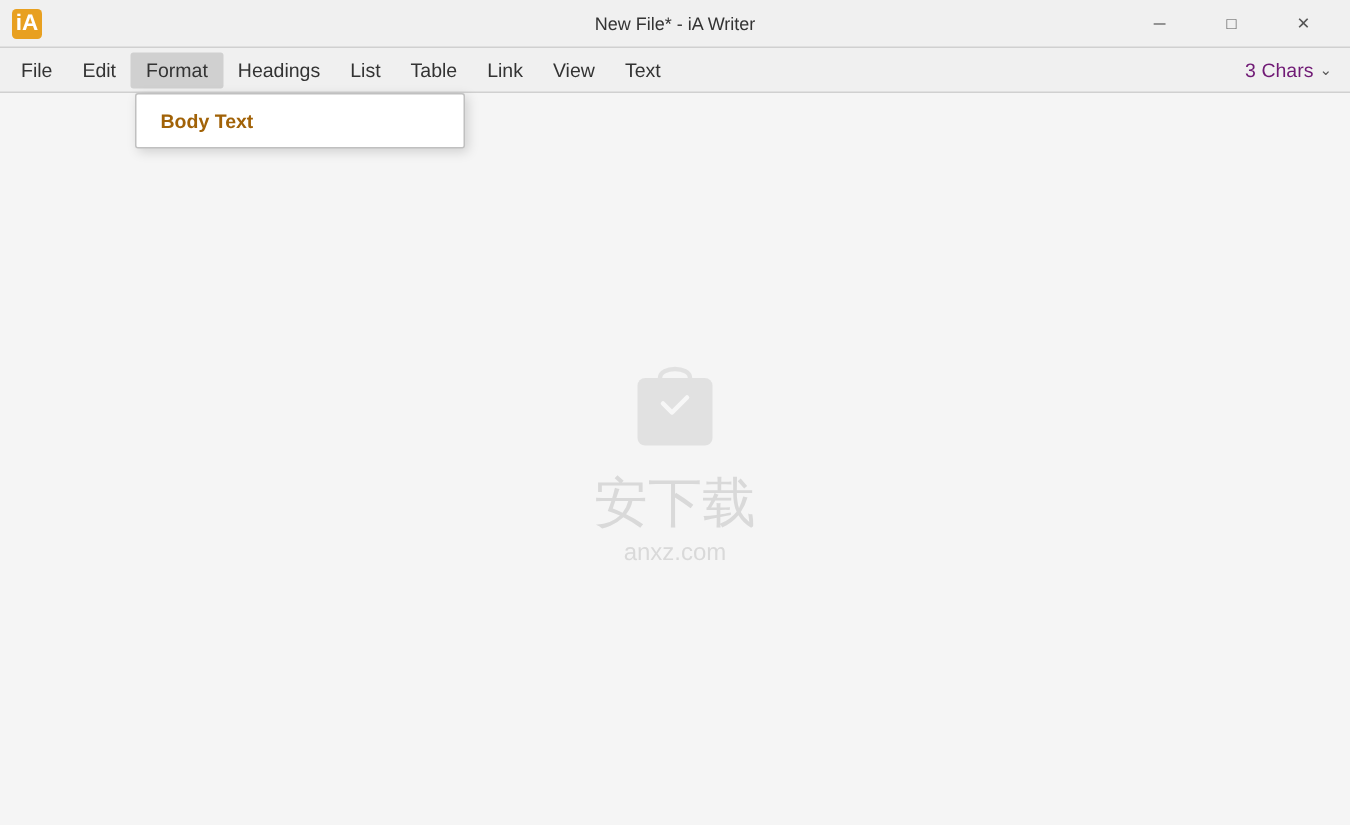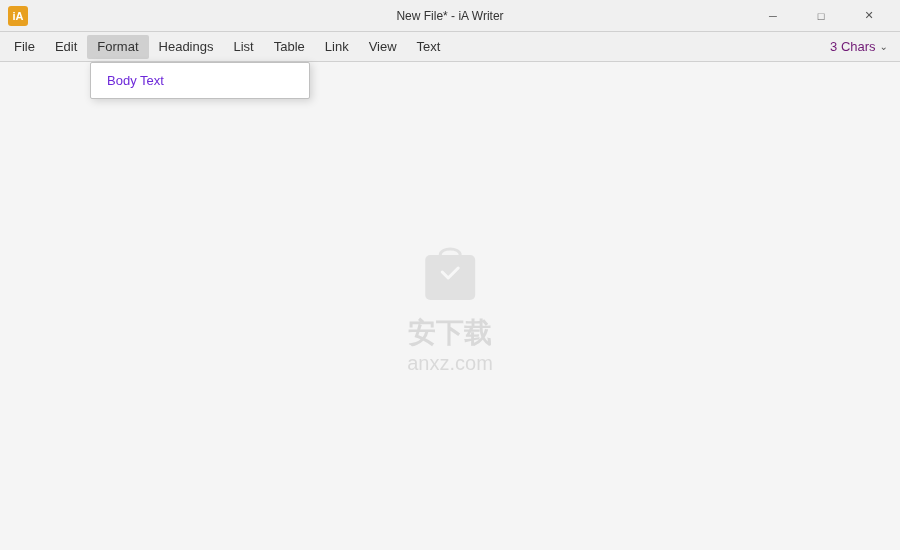--- a/index.html
+++ b/index.html
@@ -32,21 +32,21 @@
     .title-bar-logo {
       width: 20px;
       height: 20px;
       background: #e8a020;
       border-radius: 3px;
       display: flex;
       align-items: center;
       justify-content: center;
       color: white;
       font-weight: bold;
-      font-size: 11px;
+      font-size: 15px;
       margin-right: 8px;
     }
 
     .title-bar-text {
       flex: 1;
       text-align: center;
       font-size: 12px;
       color: #333;
       position: absolute;
       left: 50%;
@@ -135,21 +135,22 @@
       padding: 6px 16px;
       cursor: pointer;
       display: flex;
       align-items: center;
       justify-content: space-between;
       font-size: 13px;
       color: #333;
     }
 
     .dropdown-item-label {
-      color: #6d28d9;
+      color: #a16207;
+      font-weight: bold;
     }
 
     .dropdown-item-shortcut {
       color: #777;
       font-size: 12px;
     }
 
     
     .main-content {
       position: absolute;
@@ -171,27 +172,27 @@
       pointer-events: none;
     }
 
     .watermark-icon {
       width: 60px;
       height: 70px;
       margin: 0 auto 4px;
     }
 
     .watermark-text {
-      font-size: 28px;
+      font-size: 36px;
       color: #888;
-      font-weight: bold;
+      font-weight: normal;
     }
 
     .watermark-url {
-      font-size: 20px;
+      font-size: 16px;
       color: #888;
     }
   </style>
 </head>
 <body>
 
 <div class="title-bar">
   <div class="title-bar-logo">iA</div>
   <div class="title-bar-text">New File* - iA Writer</div>
   <div class="title-bar-controls">

